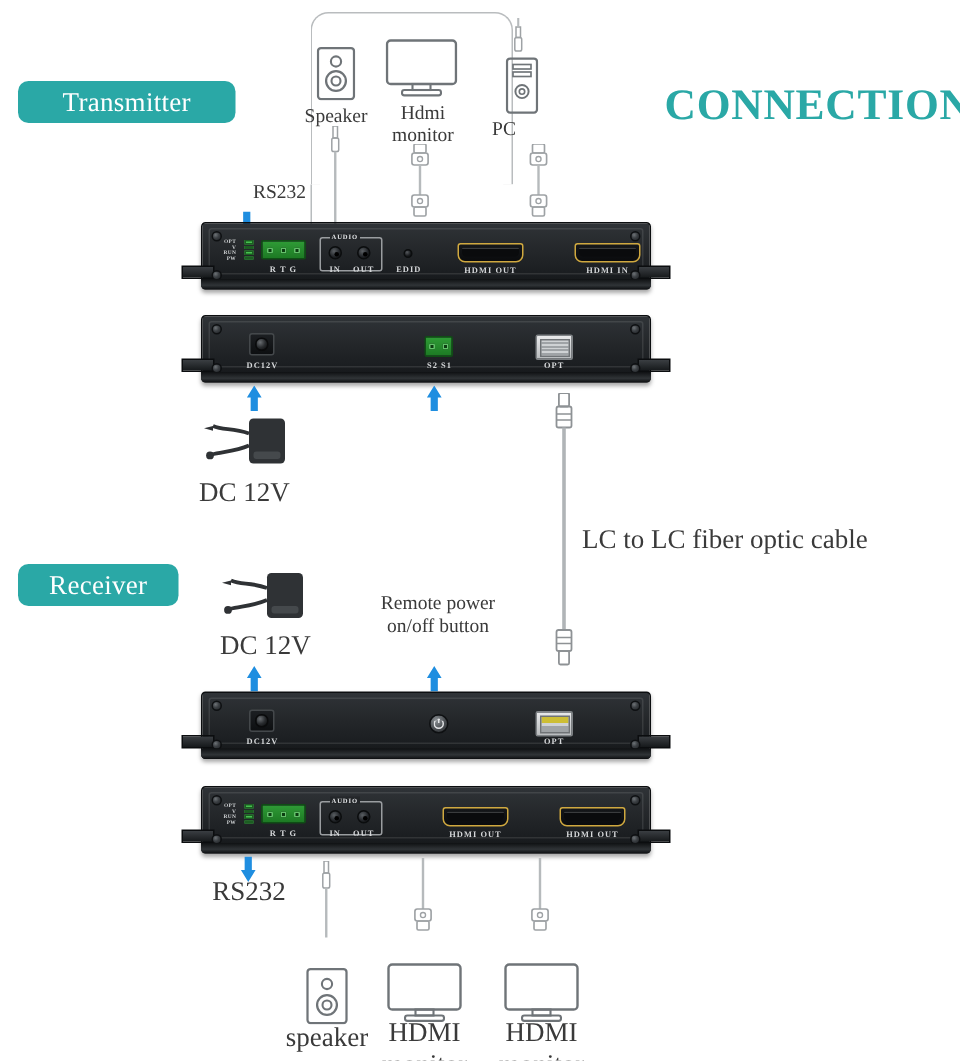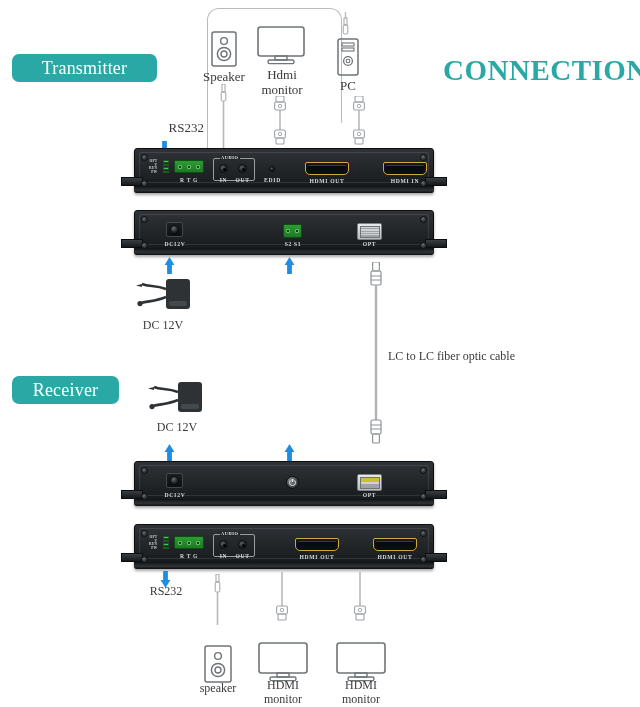--- a/index.html
+++ b/index.html
@@ -38,21 +38,21 @@
   }
 
   
   .cap{
     font-size:13px;
     color:#3a3a3a;
     text-align:center;
     line-height:1.18;
     white-space:pre-line;
   }
-  .cap.lg{font-size:12px;}
+  .cap.lg{font-size:18px;}
 
   
   .groupframe{
     border:1.4px solid #b9bcbe;
     border-bottom:none;
     border-radius:12px 12px 0 0;
     box-sizing:border-box;
   }
 
   
@@ -251,21 +251,21 @@
 
   <div class="ico" style="left:337px;top:38px;">
     <svg width="22" height="38" viewBox="0 0 22 38">
       <rect x="1" y="1" width="20" height="36" rx="2" fill="none" stroke="#6f7478" stroke-width="1.5"></rect>
       <rect x="5" y="5" width="12" height="3" fill="none" stroke="#6f7478" stroke-width="1.1"></rect>
       <rect x="5" y="10" width="12" height="3" fill="none" stroke="#6f7478" stroke-width="1.1"></rect>
       <circle cx="11" cy="23" r="4.4" fill="none" stroke="#6f7478" stroke-width="1.3"></circle>
       <circle cx="11" cy="23" r="1.8" fill="none" stroke="#6f7478" stroke-width="1.1"></circle>
     </svg>
   </div>
-  <div class="abs cap" style="left:328px;top:78px;width:40px;">PC</div>
+  <div class="abs cap" style="left:316px;top:78px;width:40px;">PC</div>
 
   <div class="abs lead" style="left:207px;top:123px;height:58px;"></div>
 
   <div class="ico" style="left:219px;top:84px;">
     <svg width="9" height="98" viewBox="0 0 9 98">
       <rect x="3" y="0" width="3" height="8" fill="none" stroke="#9ea2a5" stroke-width="1"></rect>
       <rect x="2.2" y="8" width="4.6" height="9" rx="1.2" fill="none" stroke="#9ea2a5" stroke-width="1"></rect>
       <line x1="4.5" y1="17" x2="4.5" y2="80" stroke="#b6babc" stroke-width="1.6"></line>
       <rect x="2.2" y="80" width="4.6" height="9" rx="1.2" fill="none" stroke="#9ea2a5" stroke-width="1"></rect>
       <rect x="3" y="89" width="3" height="8" fill="none" stroke="#9ea2a5" stroke-width="1"></rect>
@@ -436,20 +436,22 @@
       <rect x="33" y="4" width="24" height="30" rx="3" fill="#2f3235"></rect>
       <rect x="36" y="26" width="18" height="5" rx="2" fill="#45494c"></rect>
       <path d="M33 14 C22 10 16 12 9 9" fill="none" stroke="#2f3235" stroke-width="2.6"></path>
       <path d="M9 9 l-6 1.5 6 1.6 z" fill="#2f3235"></path>
       <path d="M33 22 C24 26 16 26 8 28" fill="none" stroke="#2f3235" stroke-width="2.6"></path>
       <circle cx="7" cy="28.6" r="2.6" fill="#2f3235"></circle>
     </svg>
   </div>
   <div class="abs cap lg" style="left:142px;top:420px;width:70px;">DC 12V</div>
 
+  <div class="abs cap" style="left:232px;top:394px;width:120px;">Remote power
+on/off button</div>
 
   <div class="arrow" style="left:164px;top:444px;">
     <svg width="11" height="17" viewBox="0 0 11 17">
       <path d="M5.5 0 L10.4 8 H7.9 V17 H3.1 V8 H0.6 Z" fill="#1f8ee0"></path>
     </svg>
   </div>
   <div class="arrow" style="left:284px;top:444px;">
     <svg width="11" height="17" viewBox="0 0 11 17">
       <path d="M5.5 0 L10.4 8 H7.9 V17 H3.1 V8 H0.6 Z" fill="#1f8ee0"></path>
     </svg>

